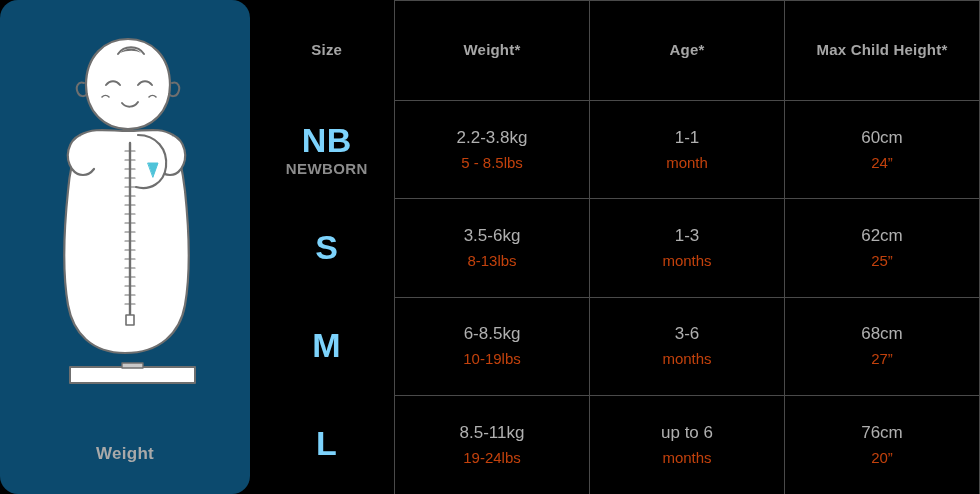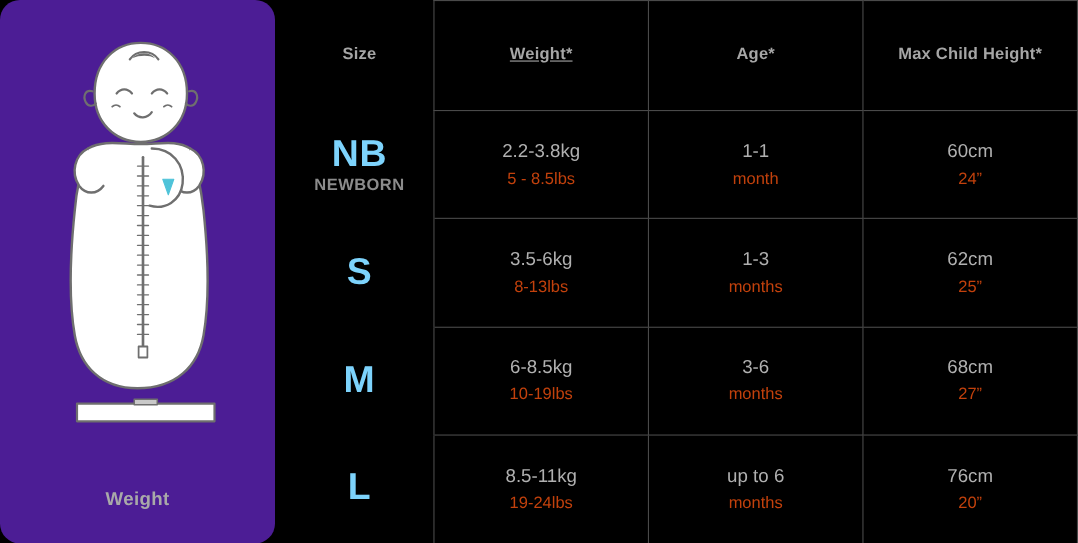--- a/index.html
+++ b/index.html
@@ -16,21 +16,21 @@
     height: 494px;
     background: #000000;
     display: flex;
   }
 
   
   .left-panel {
     position: relative;
     width: 250px;
     height: 494px;
-    background: #4c1d95;
+    background: #0c4a6e;
     border-radius: 18px;
     flex: 0 0 250px;
     overflow: hidden;
   }
   .illustration {
     position: absolute;
     top: 18px;
     left: 0;
     width: 250px;
     height: 380px;
@@ -89,21 +89,21 @@
   }
   table.size-table th.col-head {
     font-size: 15px;
     font-weight: bold;
     letter-spacing: 0.2px;
     line-height: 1.35;
     height: 100px;
     color: #a6a6a6;
   }
   .col-size { width: 135px; }
-  .col-weight { width: 195px; text-decoration: underline; }
+  .col-weight { width: 195px; }
   .col-age { width: 195px; }
   .col-height { width: 195px; }
 
   td.size-cell {
     width: 135px;
   }
   .size-label {
     font-size: 34px;
     font-weight: bold;
     color: #7dd3fc;

